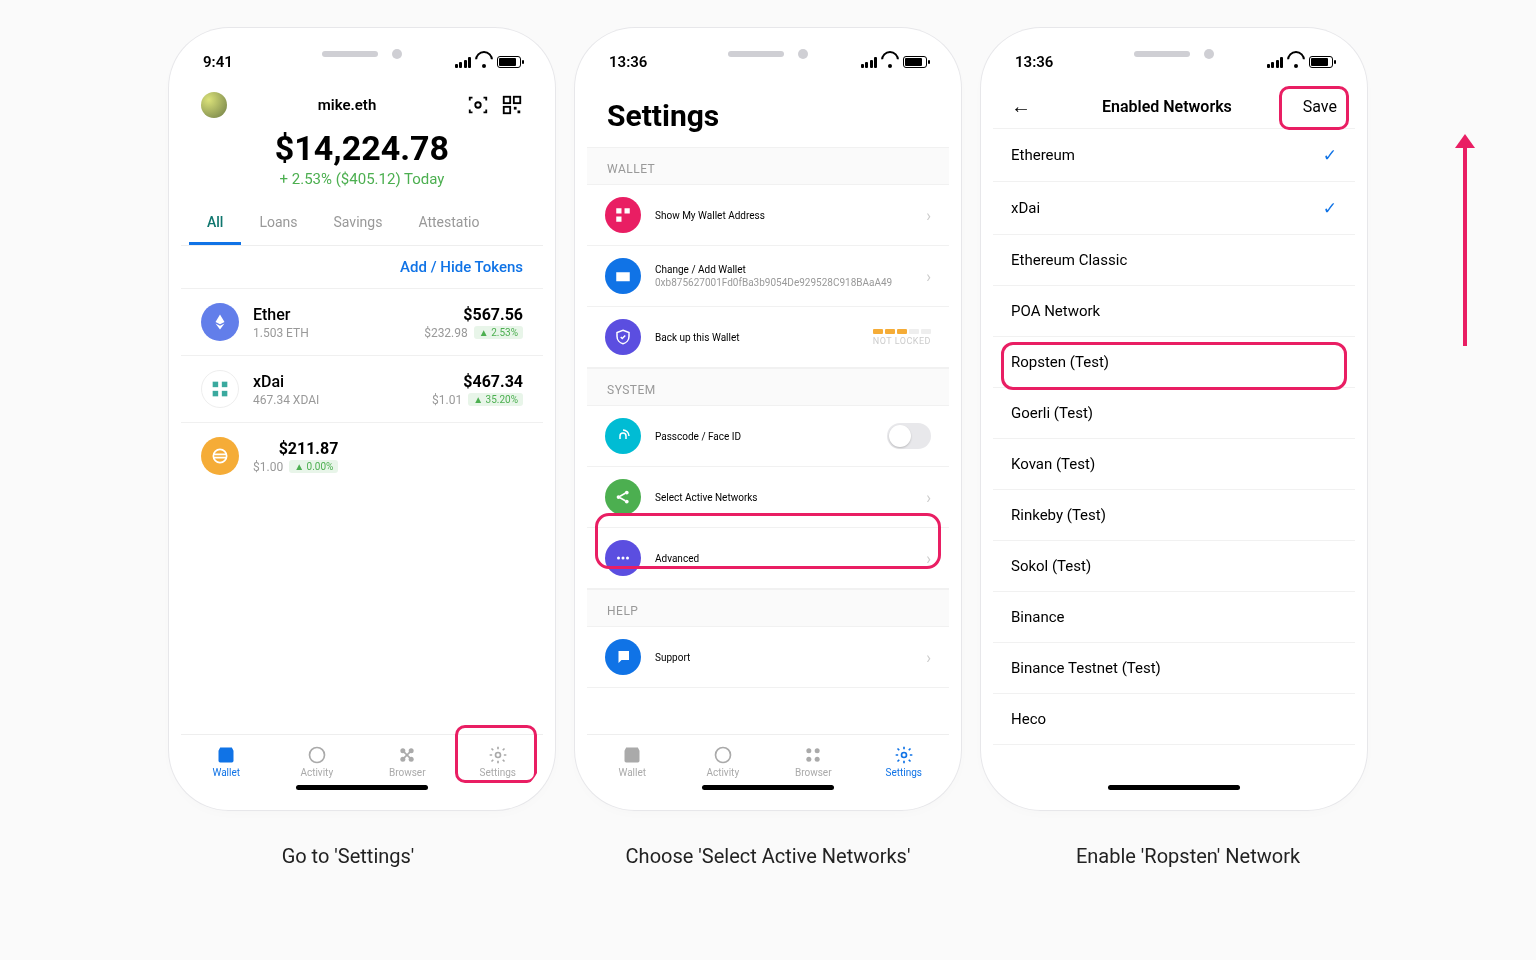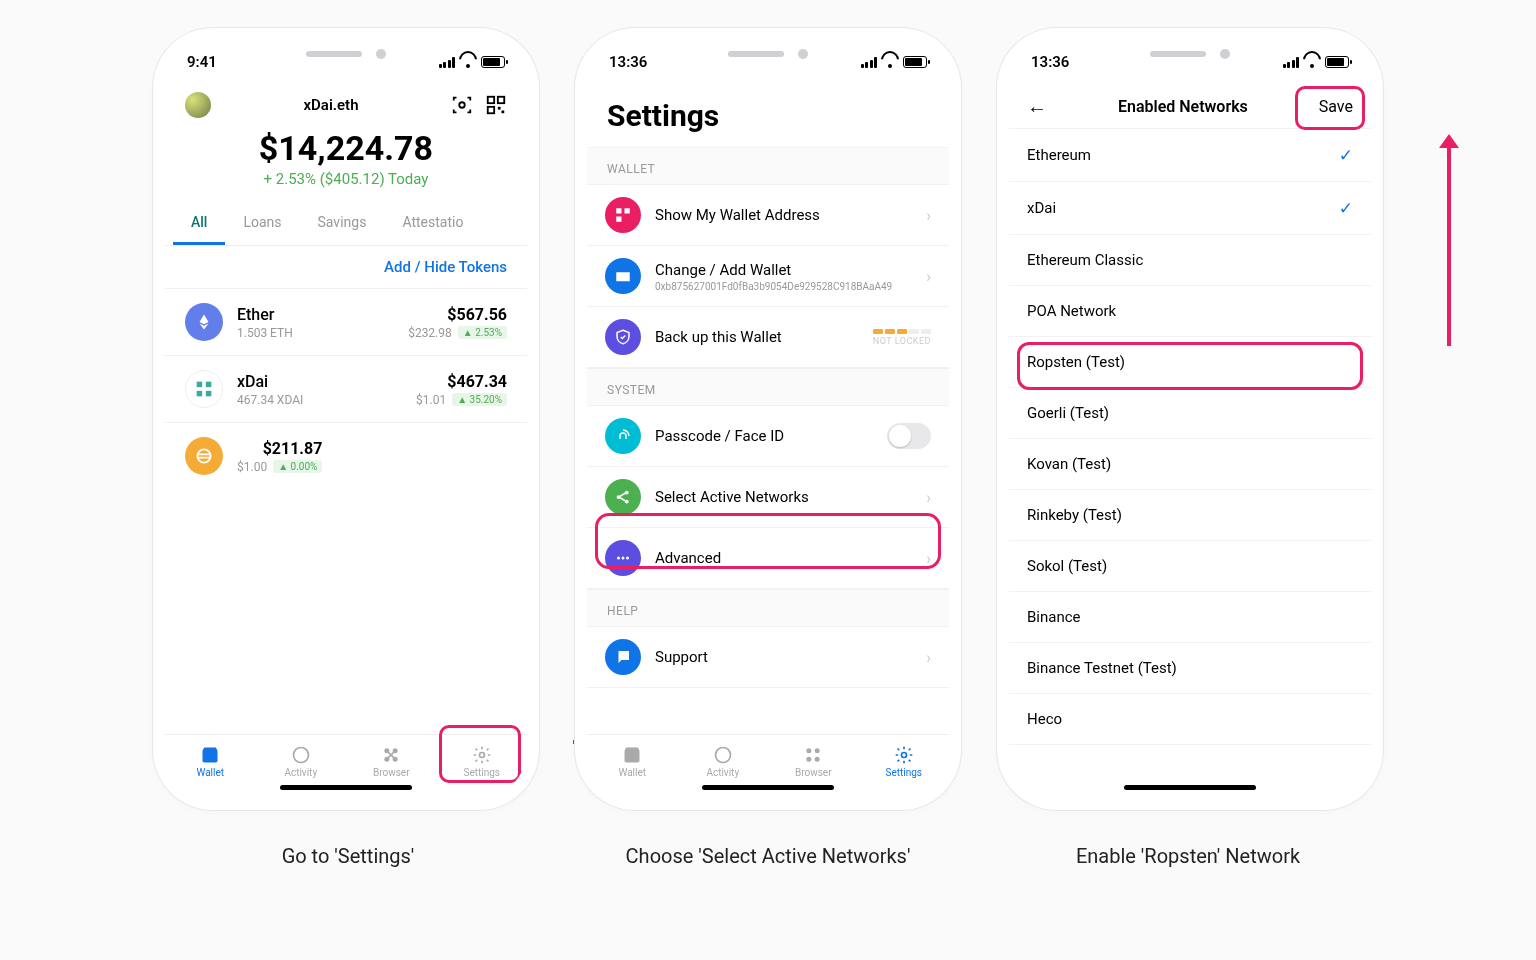--- a/index.html
+++ b/index.html
@@ -1,18 +1,18 @@
 <!DOCTYPE html>
 <html><head>
 <meta charset="utf-8">
 <style>
   * { box-sizing: border-box; margin: 0; padding: 0; }
   body { font-family: -apple-system, BlinkMacSystemFont, "Segoe UI", Roboto, Helvetica, Arial, sans-serif; background: #fafafa; padding: 40px 60px; }
   .stage { display: flex; flex-direction: column; align-items: center; gap: 22px; }
-  .phones { display: flex; justify-content: flex-end; gap: 60px; align-items: flex-start; position: relative; }
+  .phones { display: flex; justify-content: flex-end; gap: 44px; align-items: flex-start; position: relative; }
   .caption { font-size: 20px; color:#222; text-align:center; width: 360px; margin-top: 24px; }
   .captions { display:flex; justify-content:center; gap:60px; }
 
   
   .phone { position: relative; width: 362px; height: 758px; background: #fff; border-radius: 48px; box-shadow: 0 0 0 12px #fff, 0 0 0 13px #e7e7ea, 0 4px 20px rgba(0,0,0,.08); overflow: hidden; }
   .phone::before, .phone::after { content: ""; position: absolute; background:#e7e7ea; }
   .notch { position:absolute; top:0; left:50%; transform:translateX(-50%); width: 190px; height: 28px; background:#fff; border-bottom-left-radius: 20px; border-bottom-right-radius: 20px; z-index:50; display:flex; align-items:center; justify-content:center; gap:14px;}
   .notch .dash { width:56px; height:6px; background:#cfcfd4; border-radius:3px;}
   .notch .dot { width:10px; height:10px; background:#cfcfd4; border-radius:50%; }
 
@@ -58,21 +58,21 @@
   .tok-right{ text-align:right; }
   .tok-right .val{ font-size:16px; font-weight:700;}
   .tok-right .sub{ font-size:12px; color:#999; margin-top:2px; display:flex; gap:6px; justify-content:flex-end; align-items:center;}
   .pill { background:#e8f5e9; color:#4CAF50; font-size:10px; padding:1px 5px; border-radius:3px;}
 
   
   .settings-title { font-size:30px; font-weight:700; padding:14px 20px 14px;}
   .section-label{ font-size:12px; color:#999; padding:14px 20px 8px; background:#fafafa; border-top:1px solid #f1f1f1; border-bottom:1px solid #f1f1f1; letter-spacing:.5px;}
   .set-row { display:flex; align-items:center; padding:12px 18px; border-bottom:1px solid #f1f1f1; gap:14px; position:relative;}
   .set-ic { width:36px; height:36px; border-radius:50%; display:flex; align-items:center; justify-content:center; color:#fff; flex-shrink:0;}
-  .set-row .lbl{ font-size:15px; flex:1;}
+  .set-row .lbl{ font-size:10px; flex:1;}
   .set-row .sub{ font-size:10px; color:#999; margin-top:2px;}
   .chev { color:#ccc; font-size:16px;}
   .toggle { width:44px; height:26px; background:#e8e8eb; border-radius:13px; position:relative;}
   .toggle::after{content:""; position:absolute; left:2px; top:2px; width:22px; height:22px; background:#fff; border-radius:50%; box-shadow:0 1px 2px rgba(0,0,0,.2);}
   .progress-chunks{ display:flex; gap:2px;}
   .progress-chunks span{ width:10px; height:5px; background:#eee; border-radius:1px;}
   .progress-chunks span.on{ background:#f5ac37;}
   .not-locked{ font-size:9px; color:#ccc; letter-spacing:.5px; margin-top:2px;}
 
   
@@ -119,21 +119,21 @@
               <span></span>
             </div>
       <span class="wifi-ic"></span>
       <span class="batt"></span>
     </div>
   </div>
   <div class="screen">
     <div class="content">
       <div class="w-header">
         <div class="avatar-circ"></div>
-        <div class="w-name">xDai.eth</div>
+        <div class="w-name">mike.eth</div>
         <div class="w-right-icons">
            <span class="ic-box">
              <svg class="ic" width="22" height="22" viewBox="0 0 24 24" fill="none" stroke="#000" stroke-width="2">
                     <path d="M3 7V4h3M21 7V4h-3M3 17v3h3M21 17v3h-3"></path>
                     <circle cx="12" cy="12" r="3"></circle>
                   </svg>
            </span>
            <span class="ic-box">
              <svg class="ic" width="22" height="22" viewBox="0 0 24 24" fill="#000">
                     <rect x="3" y="3" width="7" height="7" fill="none" stroke="#000" stroke-width="2"></rect>

